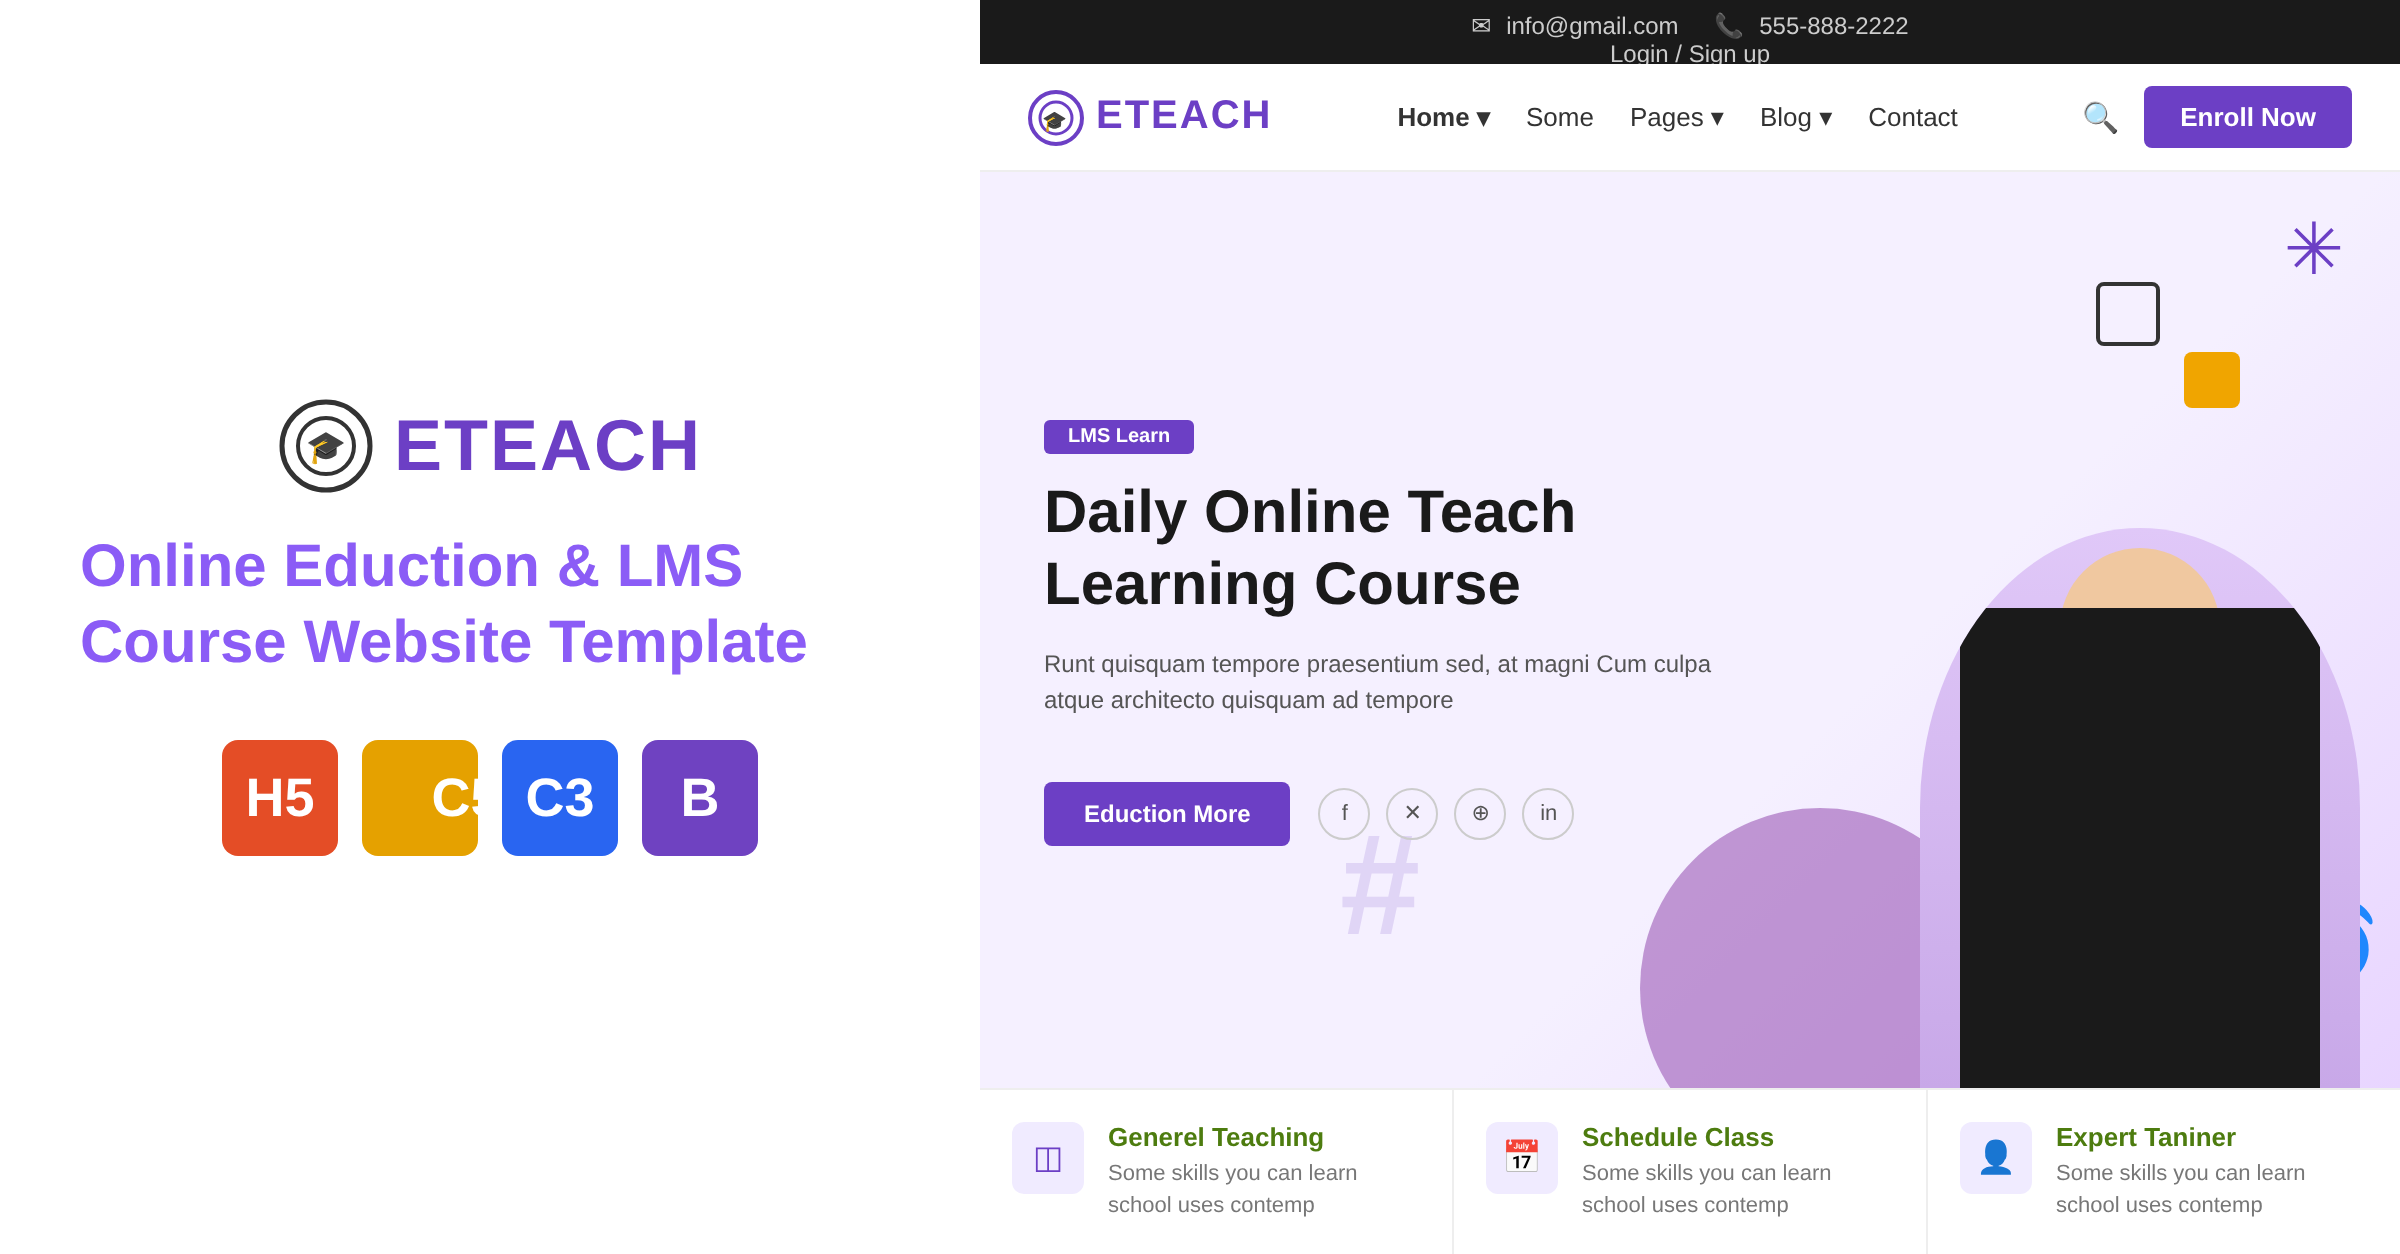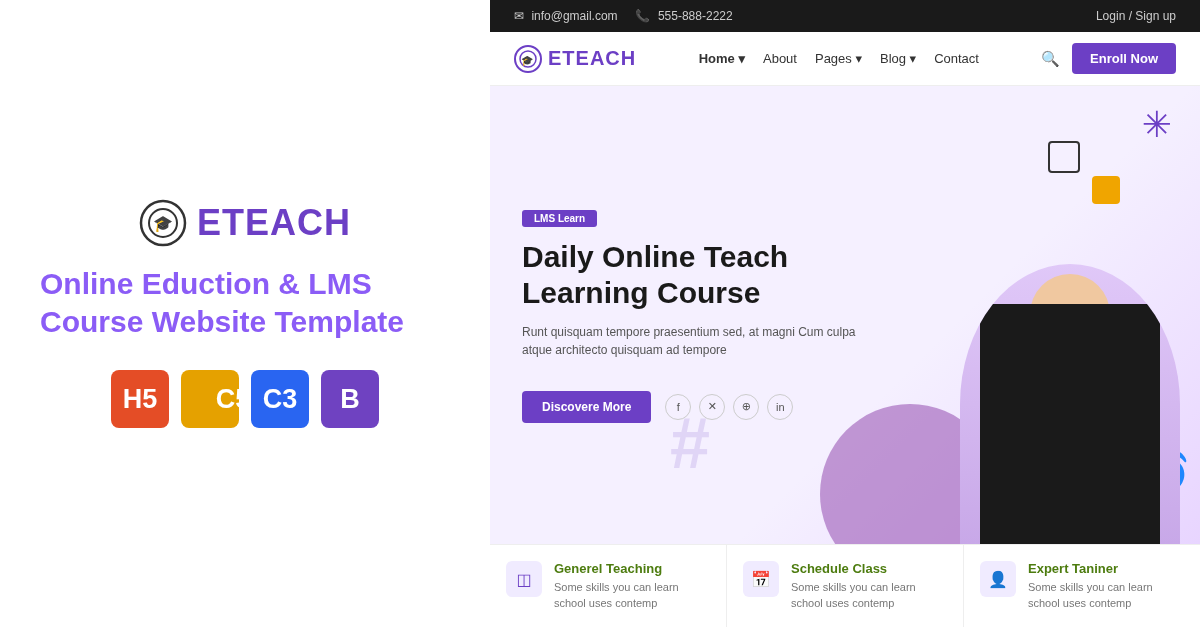--- a/index.html
+++ b/index.html
@@ -72,20 +72,21 @@
     
     .top-bar {
       background: #1a1a1a;
       color: #ccc;
       display: flex;
       align-items: center;
       justify-content: space-between;
       padding: 6px 24px;
       font-size: 12px;
       height: 32px;
+      flex-direction: column;
     }
     .top-bar-left { display: flex; gap: 18px; align-items: center; }
     .top-bar-right { font-size: 12px; color: #ccc; }
     .top-bar-icon { margin-right: 4px; }
 
     
     .nav {
       background: #fff;
       display: flex;
       align-items: center;
@@ -373,21 +374,21 @@
     <div class="nav-logo">
       <svg class="nav-logo-icon" viewBox="0 0 28 28" xmlns="http://www.w3.org/2000/svg">
         <circle cx="14" cy="14" r="13" fill="none" stroke="#6c3fc5" stroke-width="2"></circle>
         <circle cx="14" cy="14" r="8" fill="none" stroke="#6c3fc5" stroke-width="1.5"></circle>
         <text x="14" y="19" text-anchor="middle" font-size="10" fill="#6c3fc5">🎓</text>
       </svg>
       <span>ETEACH</span>
     </div>
     <div class="nav-links">
       <span class="nav-link nav-link-active">Home ▾</span>
-      <span class="nav-link">About</span>
+      <span class="nav-link">Some</span>
       <span class="nav-link">Pages ▾</span>
       <span class="nav-link">Blog ▾</span>
       <span class="nav-link">Contact</span>
     </div>
     <div class="nav-actions">
       <span class="nav-search-icon">🔍</span>
       <button class="enroll-btn">Enroll Now</button>
     </div>
   </div>
 
@@ -403,21 +404,21 @@
     <div class="person-sim">
       <div class="person-head"></div>
       <div class="person-body"></div>
     </div>
 
     <div class="hero-content">
       <span class="hero-badge">LMS Learn</span>
       <h1 class="hero-title">Daily Online Teach<br>Learning Course</h1>
       <p class="hero-desc">Runt quisquam tempore praesentium sed, at magni Cum culpa atque architecto quisquam ad tempore</p>
       <div class="hero-cta">
-        <button class="discover-btn">Discovere More</button>
+        <button class="discover-btn">Eduction More</button>
         <div class="social-icons">
           <div class="social-icon">f</div>
           <div class="social-icon">✕</div>
           <div class="social-icon">⊕</div>
           <div class="social-icon">in</div>
         </div>
       </div>
     </div>
   </div>
 

